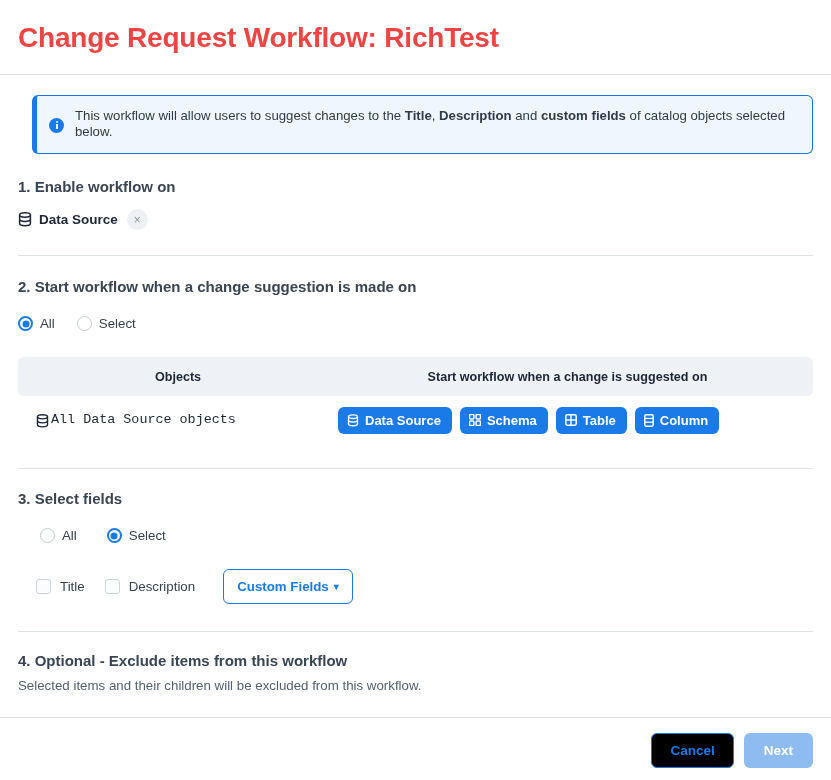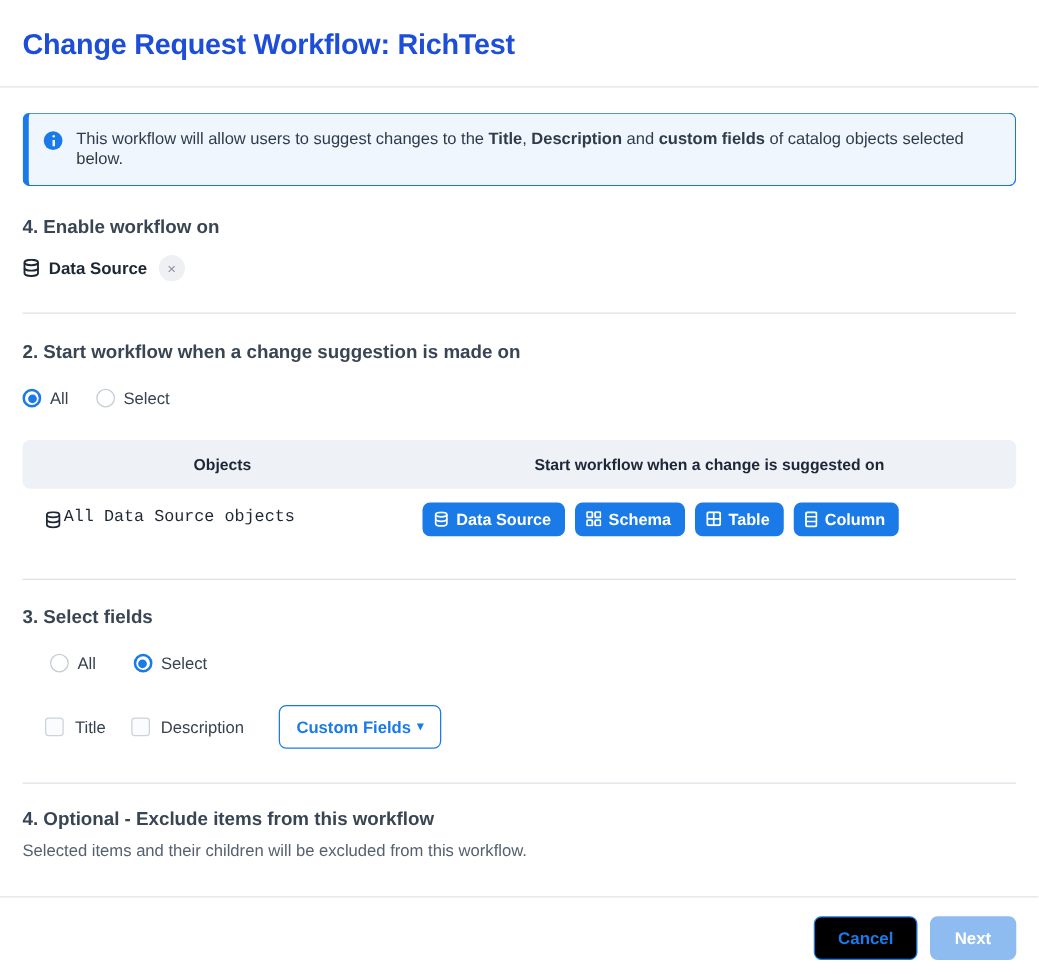--- a/index.html
+++ b/index.html
@@ -9,42 +9,43 @@
     background: #ffffff;
     font-family: "Liberation Sans", sans-serif;
     color: #26303e;
     -webkit-font-smoothing: antialiased;
   }
   .page { position: relative; width: 831px; height: 780px; overflow: hidden; background:#fff; }
 
   
   .header { padding: 22px 18px 20px 18px; }
   .page-title {
-    font-size: 23px;
+    font-size: 28px;
     font-weight: bold;
     letter-spacing: -0.2px;
-    color: #1d4ed8;
+    color: #ef4444;
     margin: 0;
   }
   .rule-full { height:1px; background:#dfe3e8; width:100%; }
   .rule-inset { height:1px; background:#dde2e9; margin: 0 18px; }
 
   
   .banner-wrap { padding: 20px 18px 0 18px; }
   .banner {
     position: relative;
     display: flex;
-    align-items: flex-start;
+    align-items: center;
     gap: 11px;
     background: #eff6fd;
     border: 1px solid #1a73e8;
     border-left: 5px solid #1a7ae8;
     border-radius: 6px;
     padding: 12px 14px 13px 12px;
     min-height: 50px;
+    margin-left: 14px;
   }
   .info-icon {
     flex: 0 0 auto;
     width: 15px; height: 15px;
     border-radius: 50%;
     background: #1a7ae8;
     position: relative;
     margin-top: 2px;
   }
   .info-icon::before {
@@ -235,21 +236,21 @@
   <div class="rule-full"></div>
 
   <div class="banner-wrap">
     <div class="banner">
       <span class="info-icon"></span>
       <div class="banner-text"><span>This workflow will allow users to suggest changes to the </span><b>Title</b><span>, </span><b>Description</b><span> and </span><b>custom fields</b><span> of catalog objects selected below.</span></div>
     </div>
   </div>
 
   <div class="section" style="padding-top:24px;">
-    <h2 class="sec-title">4. Enable workflow on</h2>
+    <h2 class="sec-title">1. Enable workflow on</h2>
     <div class="chip-row">
       <span class="chip">
         <span>
           <svg width="14" height="15" viewBox="0 0 14 15">
             <ellipse cx="7" cy="3" rx="5.4" ry="2.2" fill="none" stroke="#1d2736" stroke-width="1.5"></ellipse>
             <path d="M1.6 3v8.6c0 1.2 2.4 2.2 5.4 2.2s5.4-1 5.4-2.2V3" fill="none" stroke="#1d2736" stroke-width="1.5"></path>
             <path d="M1.6 7.3c0 1.2 2.4 2.2 5.4 2.2s5.4-1 5.4-2.2" fill="none" stroke="#1d2736" stroke-width="1.5"></path>
           </svg>
         </span>
         <span>Data Source</span>

